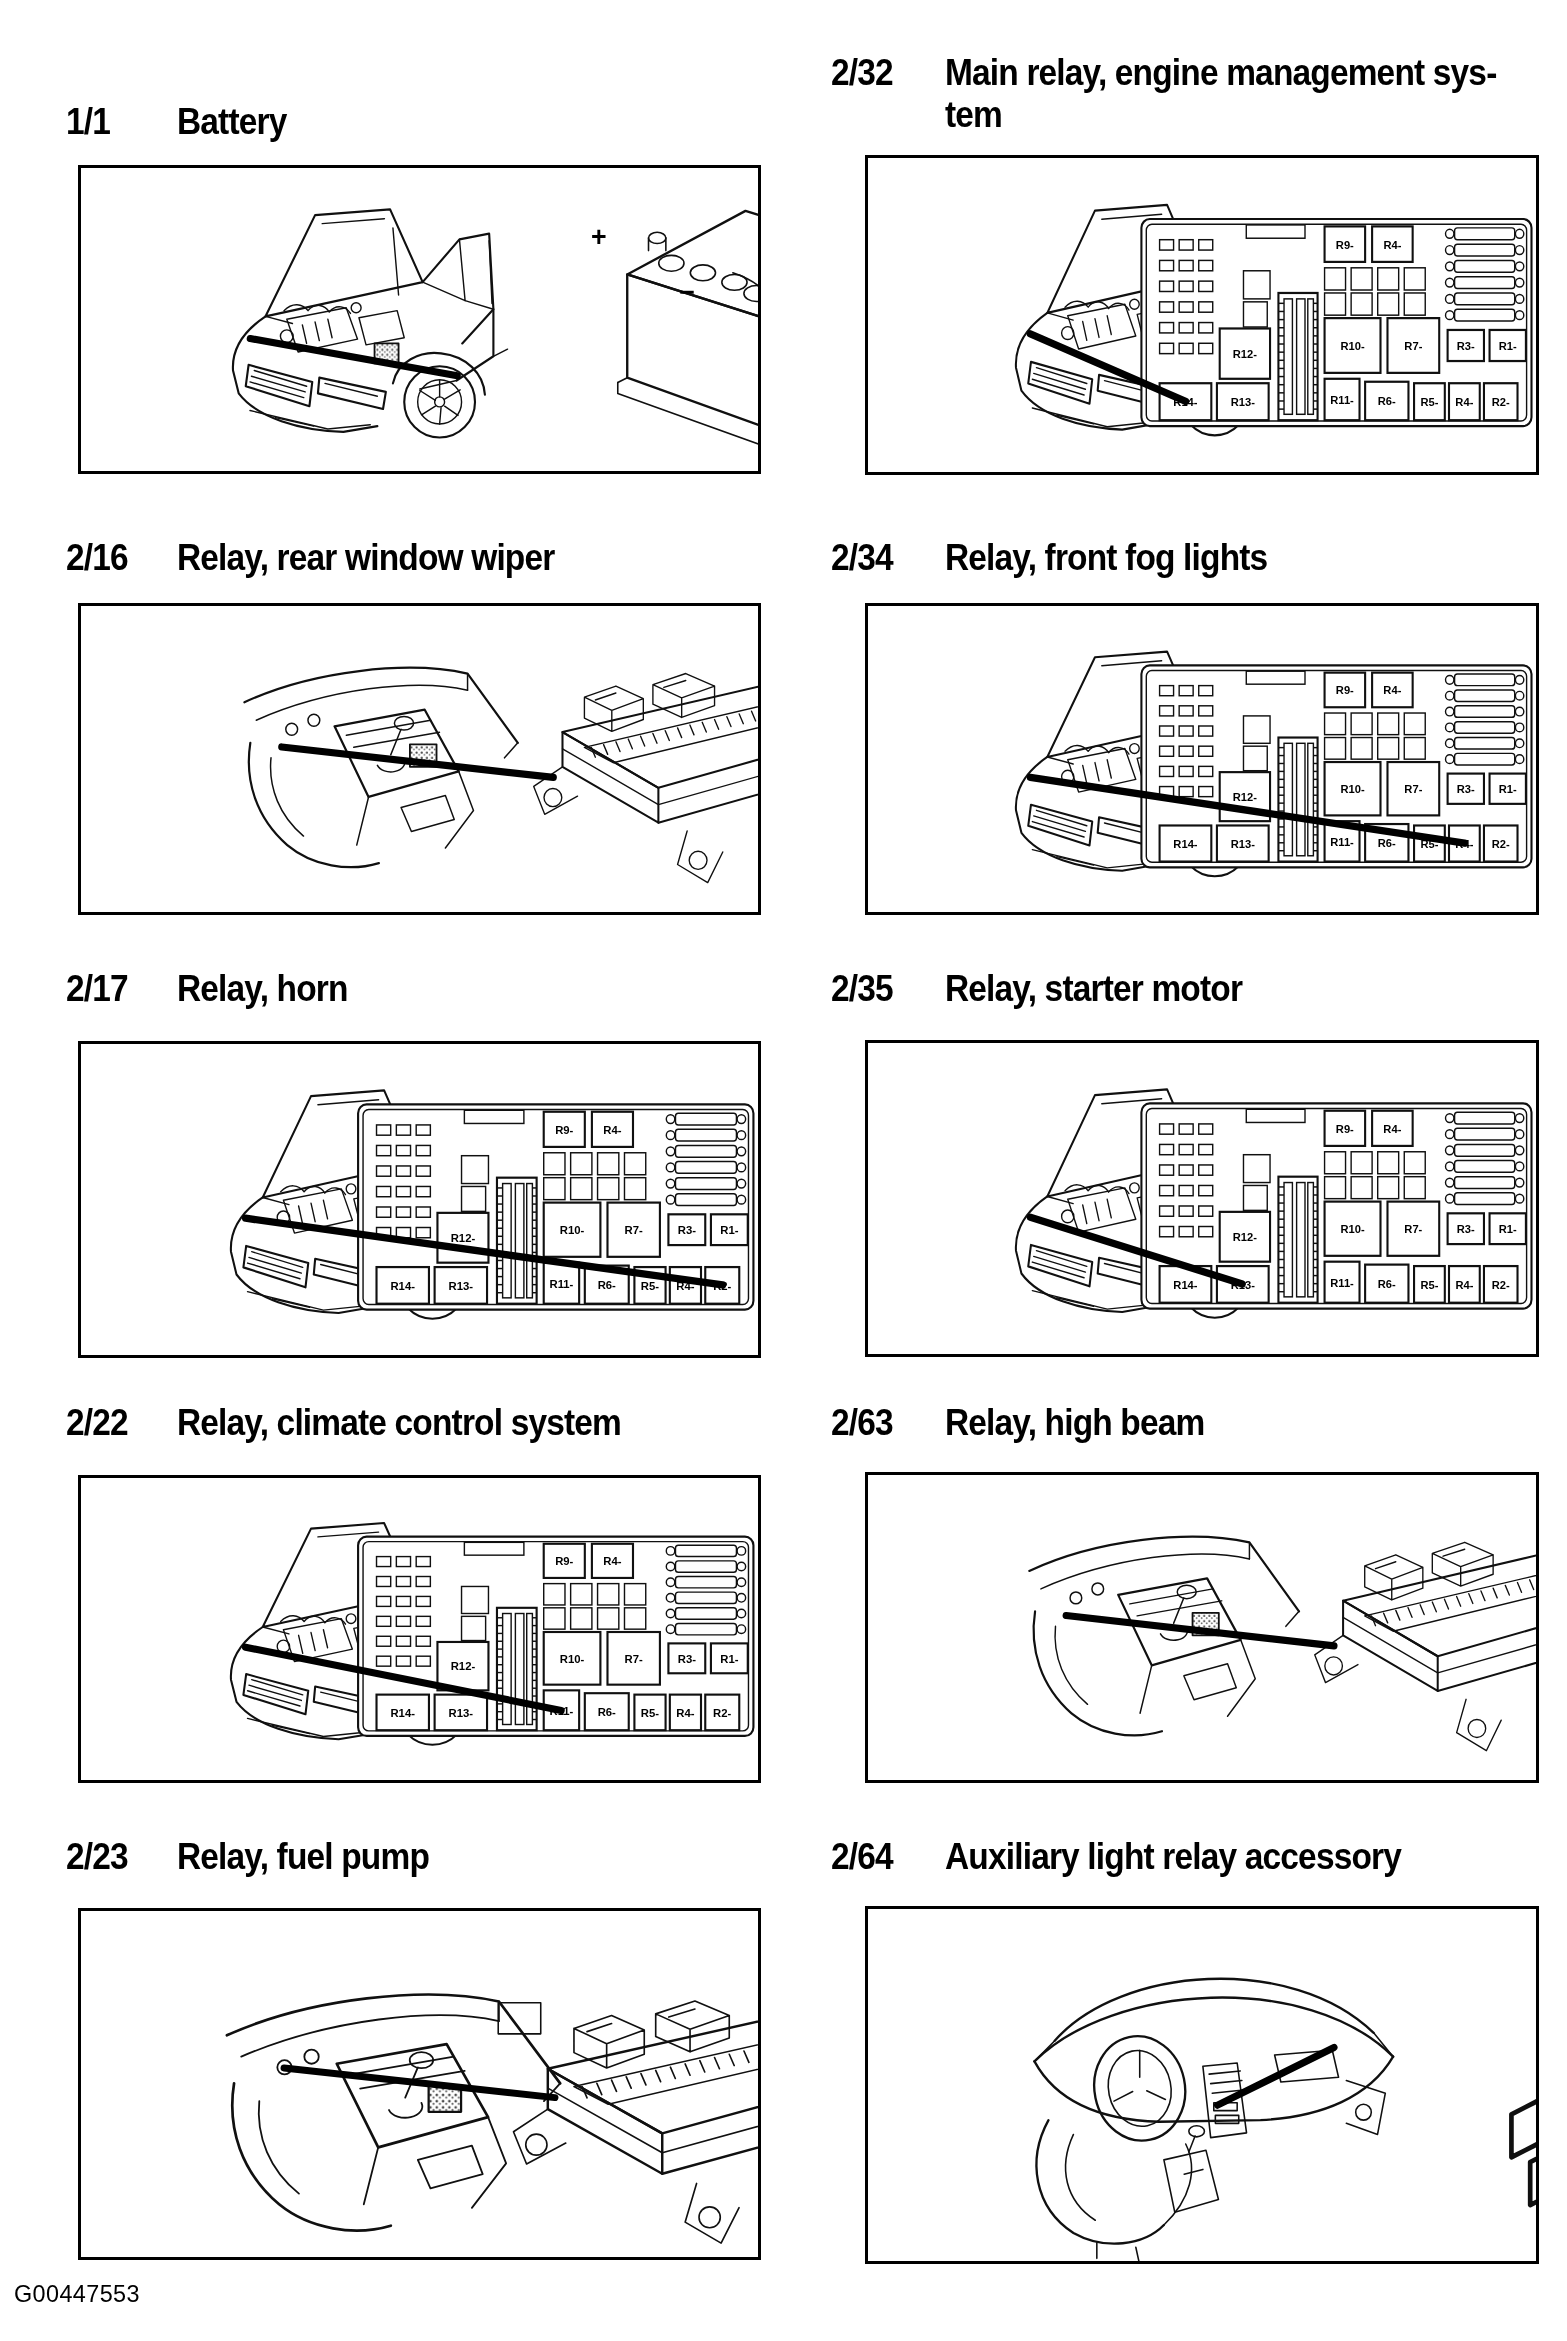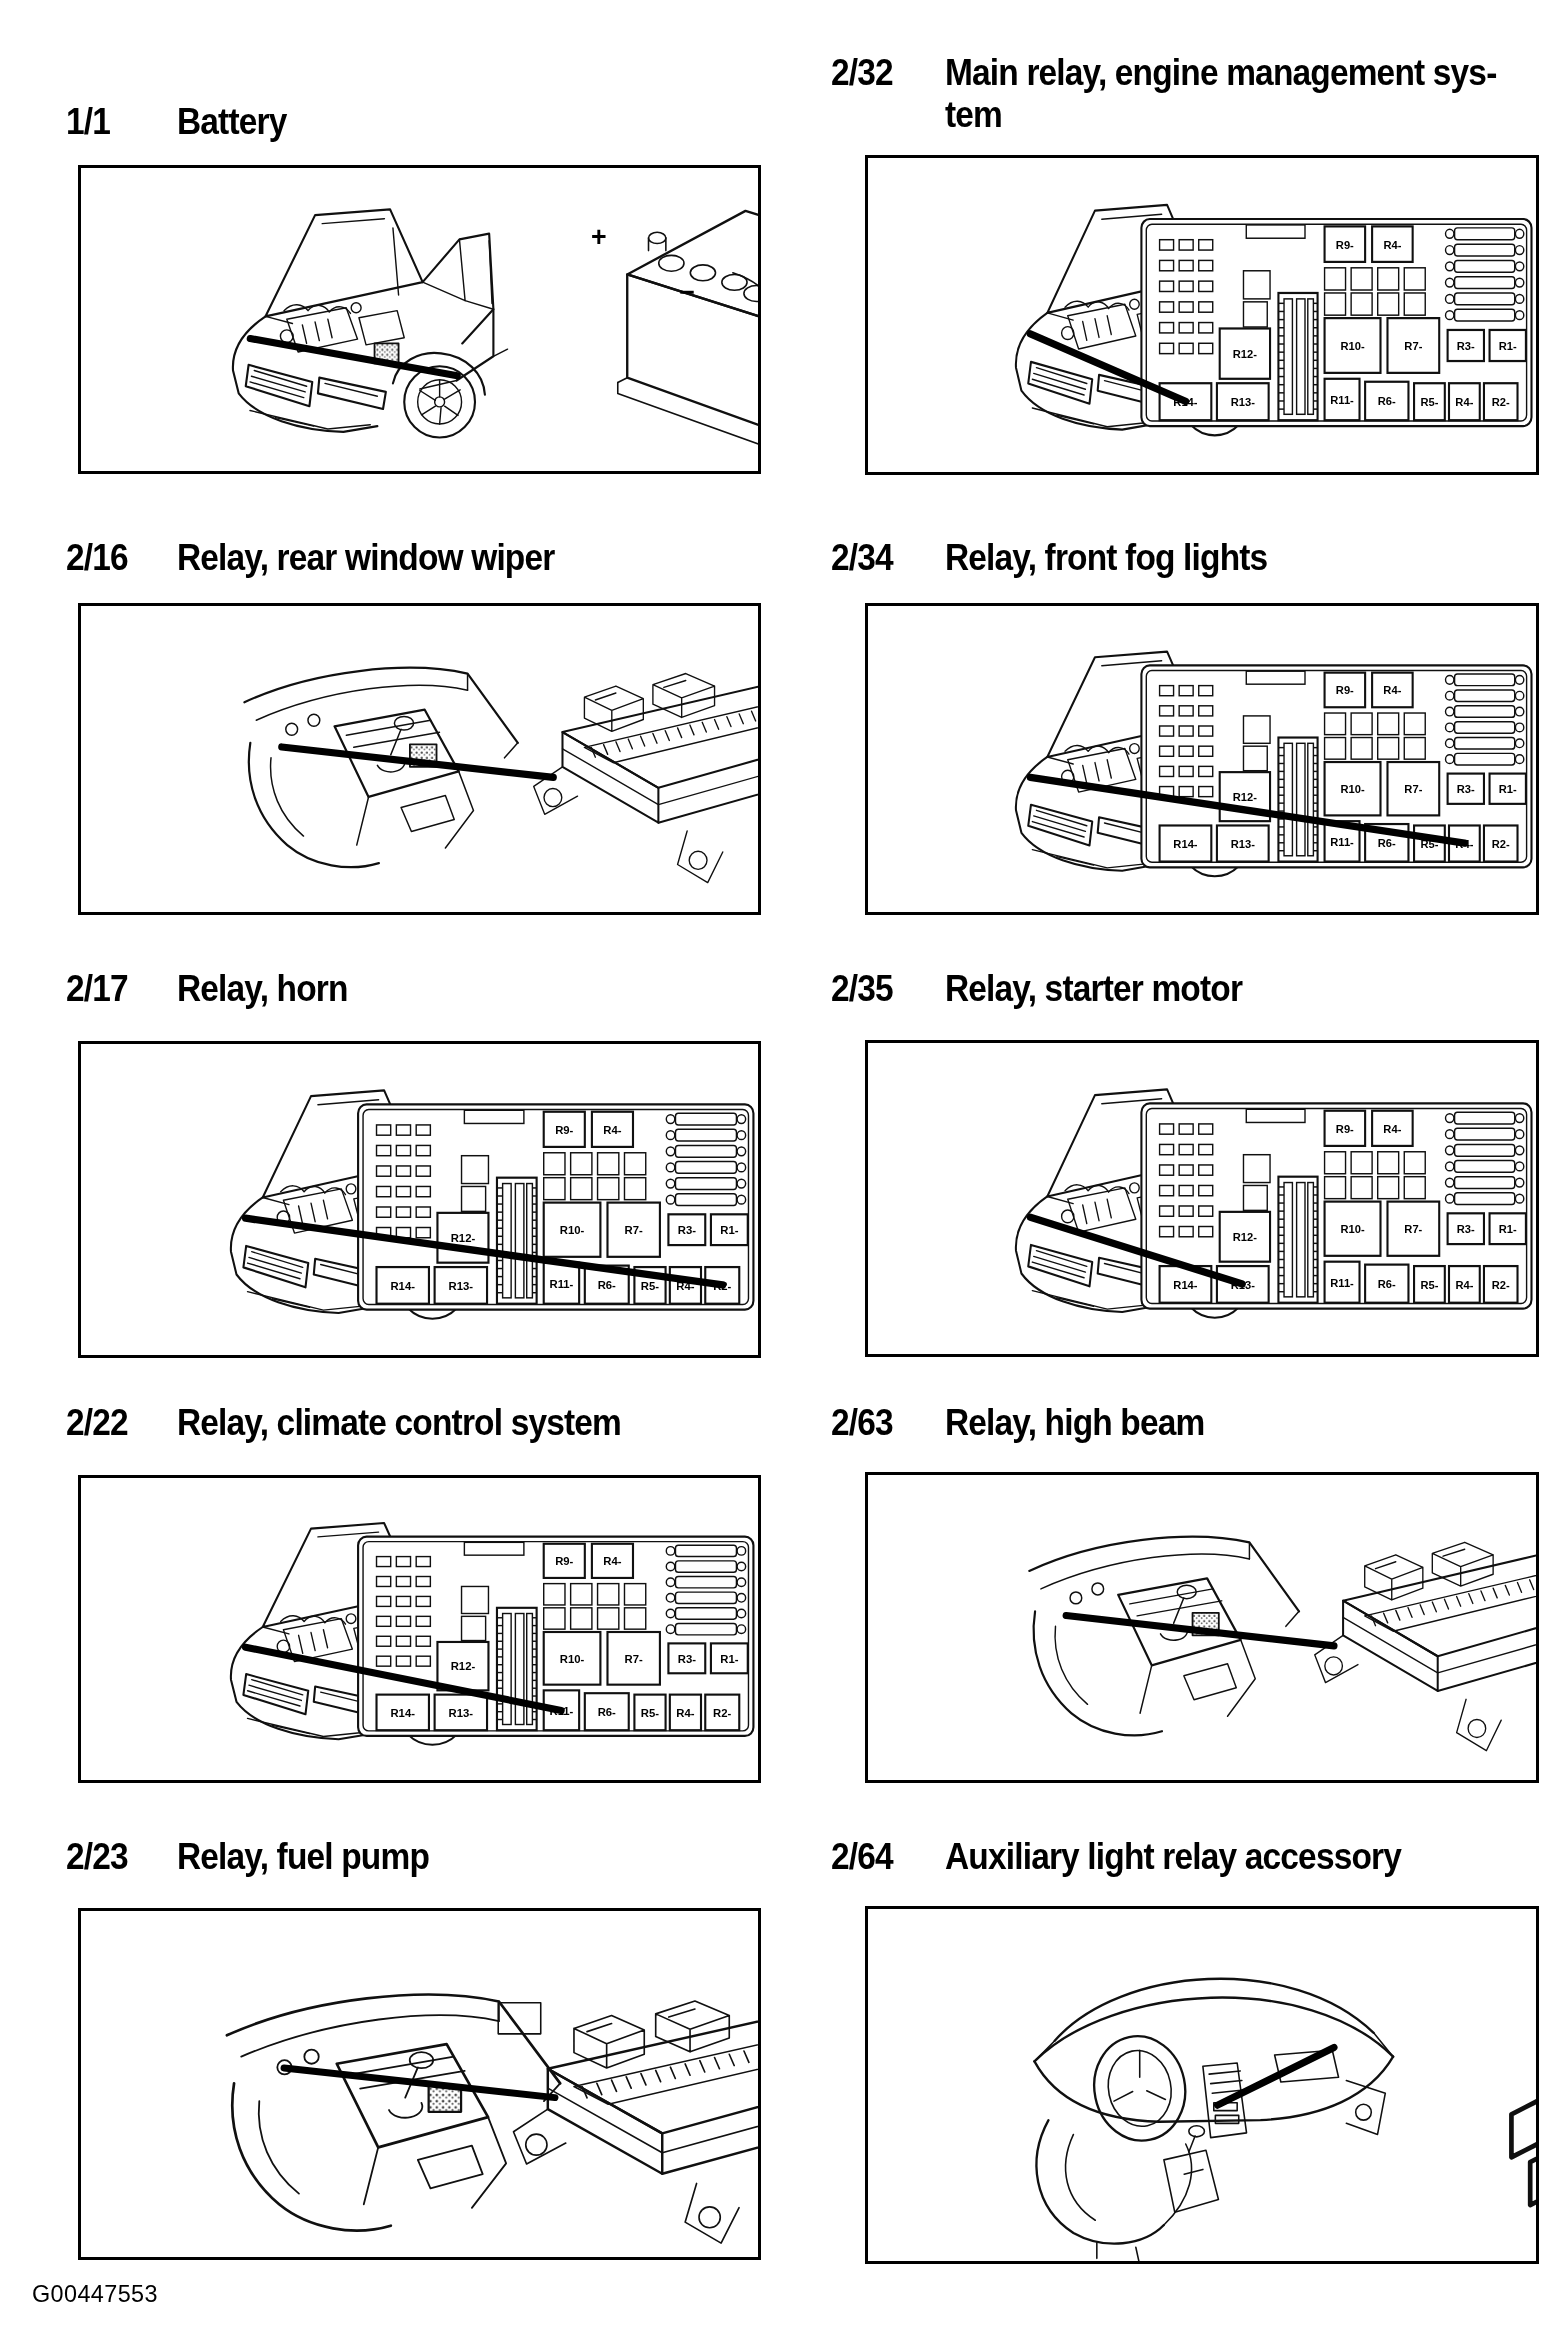--- a/index.html
+++ b/index.html
@@ -828,15 +828,15 @@
   <div class="fig-ttl" style="left:945px;top:1836px">Auxiliary light relay accessory</div>
   <div class="frame" style="left:865px;top:1906px;width:674px;height:358px">
     <svg viewBox="0 0 860 445" preserveAspectRatio="none">
       <use href="#cabin" transform="translate(8,16) scale(0.97)"></use>
       <use href="#relayCube" transform="translate(595,30) scale(0.95)"></use>
       <use href="#schematic" transform="translate(740,190) scale(0.85)"></use>
       <line x1="450" y1="248" x2="600" y2="175" class="ptr"></line>
     </svg>
   </div>
 
-  <div class="code" style="left:32px;top:2281px">G00447553</div>
+  <div class="code" style="left:14px;top:2281px">G00447553</div>
 </div>
 
 
 </body></html>

